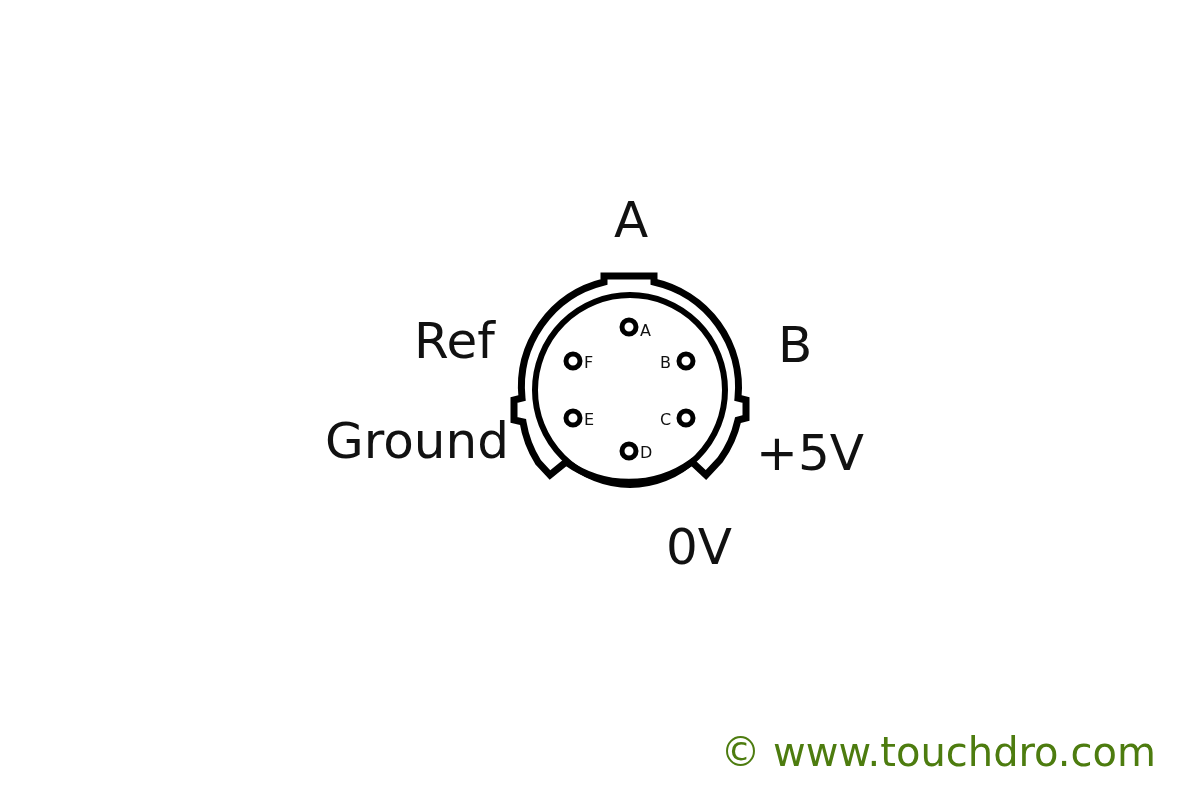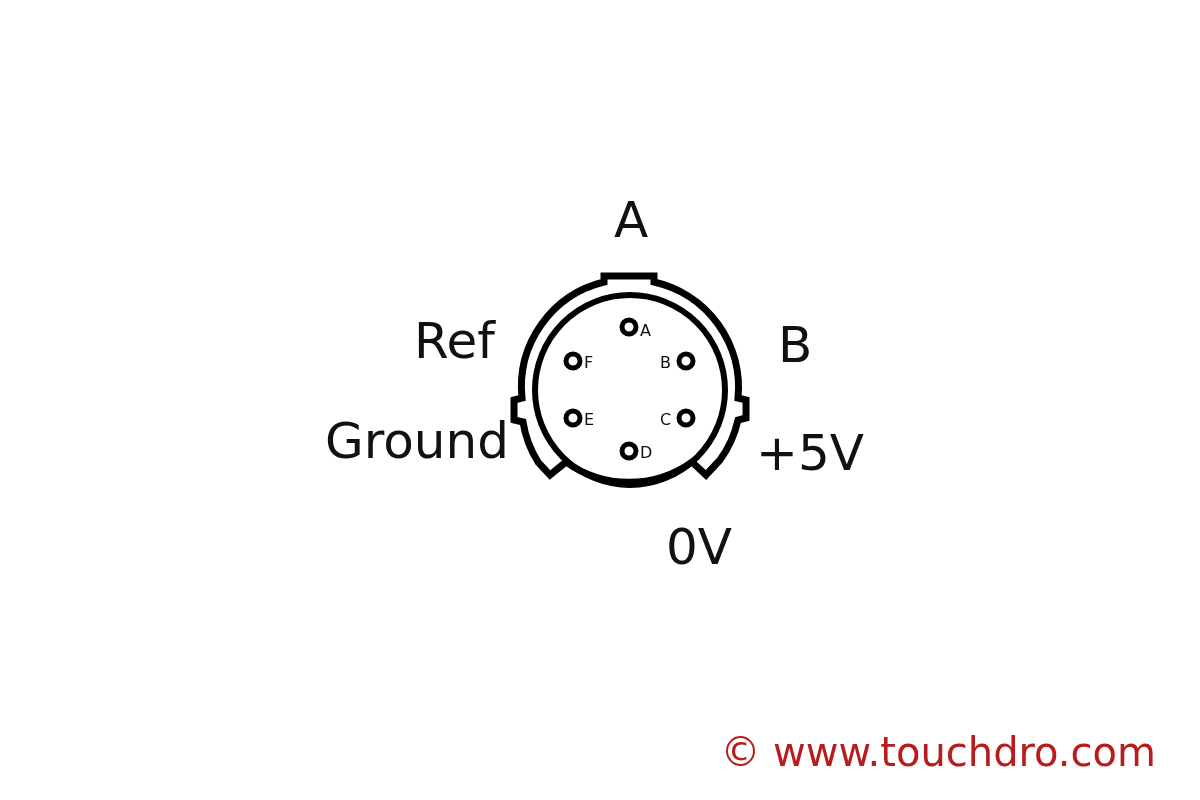--- a/index.html
+++ b/index.html
@@ -1,19 +1,19 @@
 <!DOCTYPE html>
 <html><head>
 <meta charset="utf-8">
 <style>
   html, body { margin: 0; padding: 0; background: #ffffff; }
   body { width: 1200px; height: 800px; position: relative; overflow: hidden; font-family: "DejaVu Sans", sans-serif; }
   .label { position: absolute; color: #111111; font-size: 50px; line-height: 1; white-space: nowrap; }
   .pin-label { font-size: 16px; fill: #111111; font-family: "DejaVu Sans", sans-serif; }
-  .copyright { position: absolute; right: 44px; top: 732px; color: #b91c1c; font-size: 40px; line-height: 1; white-space: nowrap; }
+  .copyright { position: absolute; right: 44px; top: 732px; color: #4d7c0f; font-size: 40px; line-height: 1; white-space: nowrap; }
   svg.connector { position: absolute; left: 0; top: 0; }
 </style>
 </head>
 <body>
 
 <div>
 
   <svg class="connector" width="1200" height="800" viewBox="0 0 1200 800">
 
     <path d="M 604 276 L 604 282

